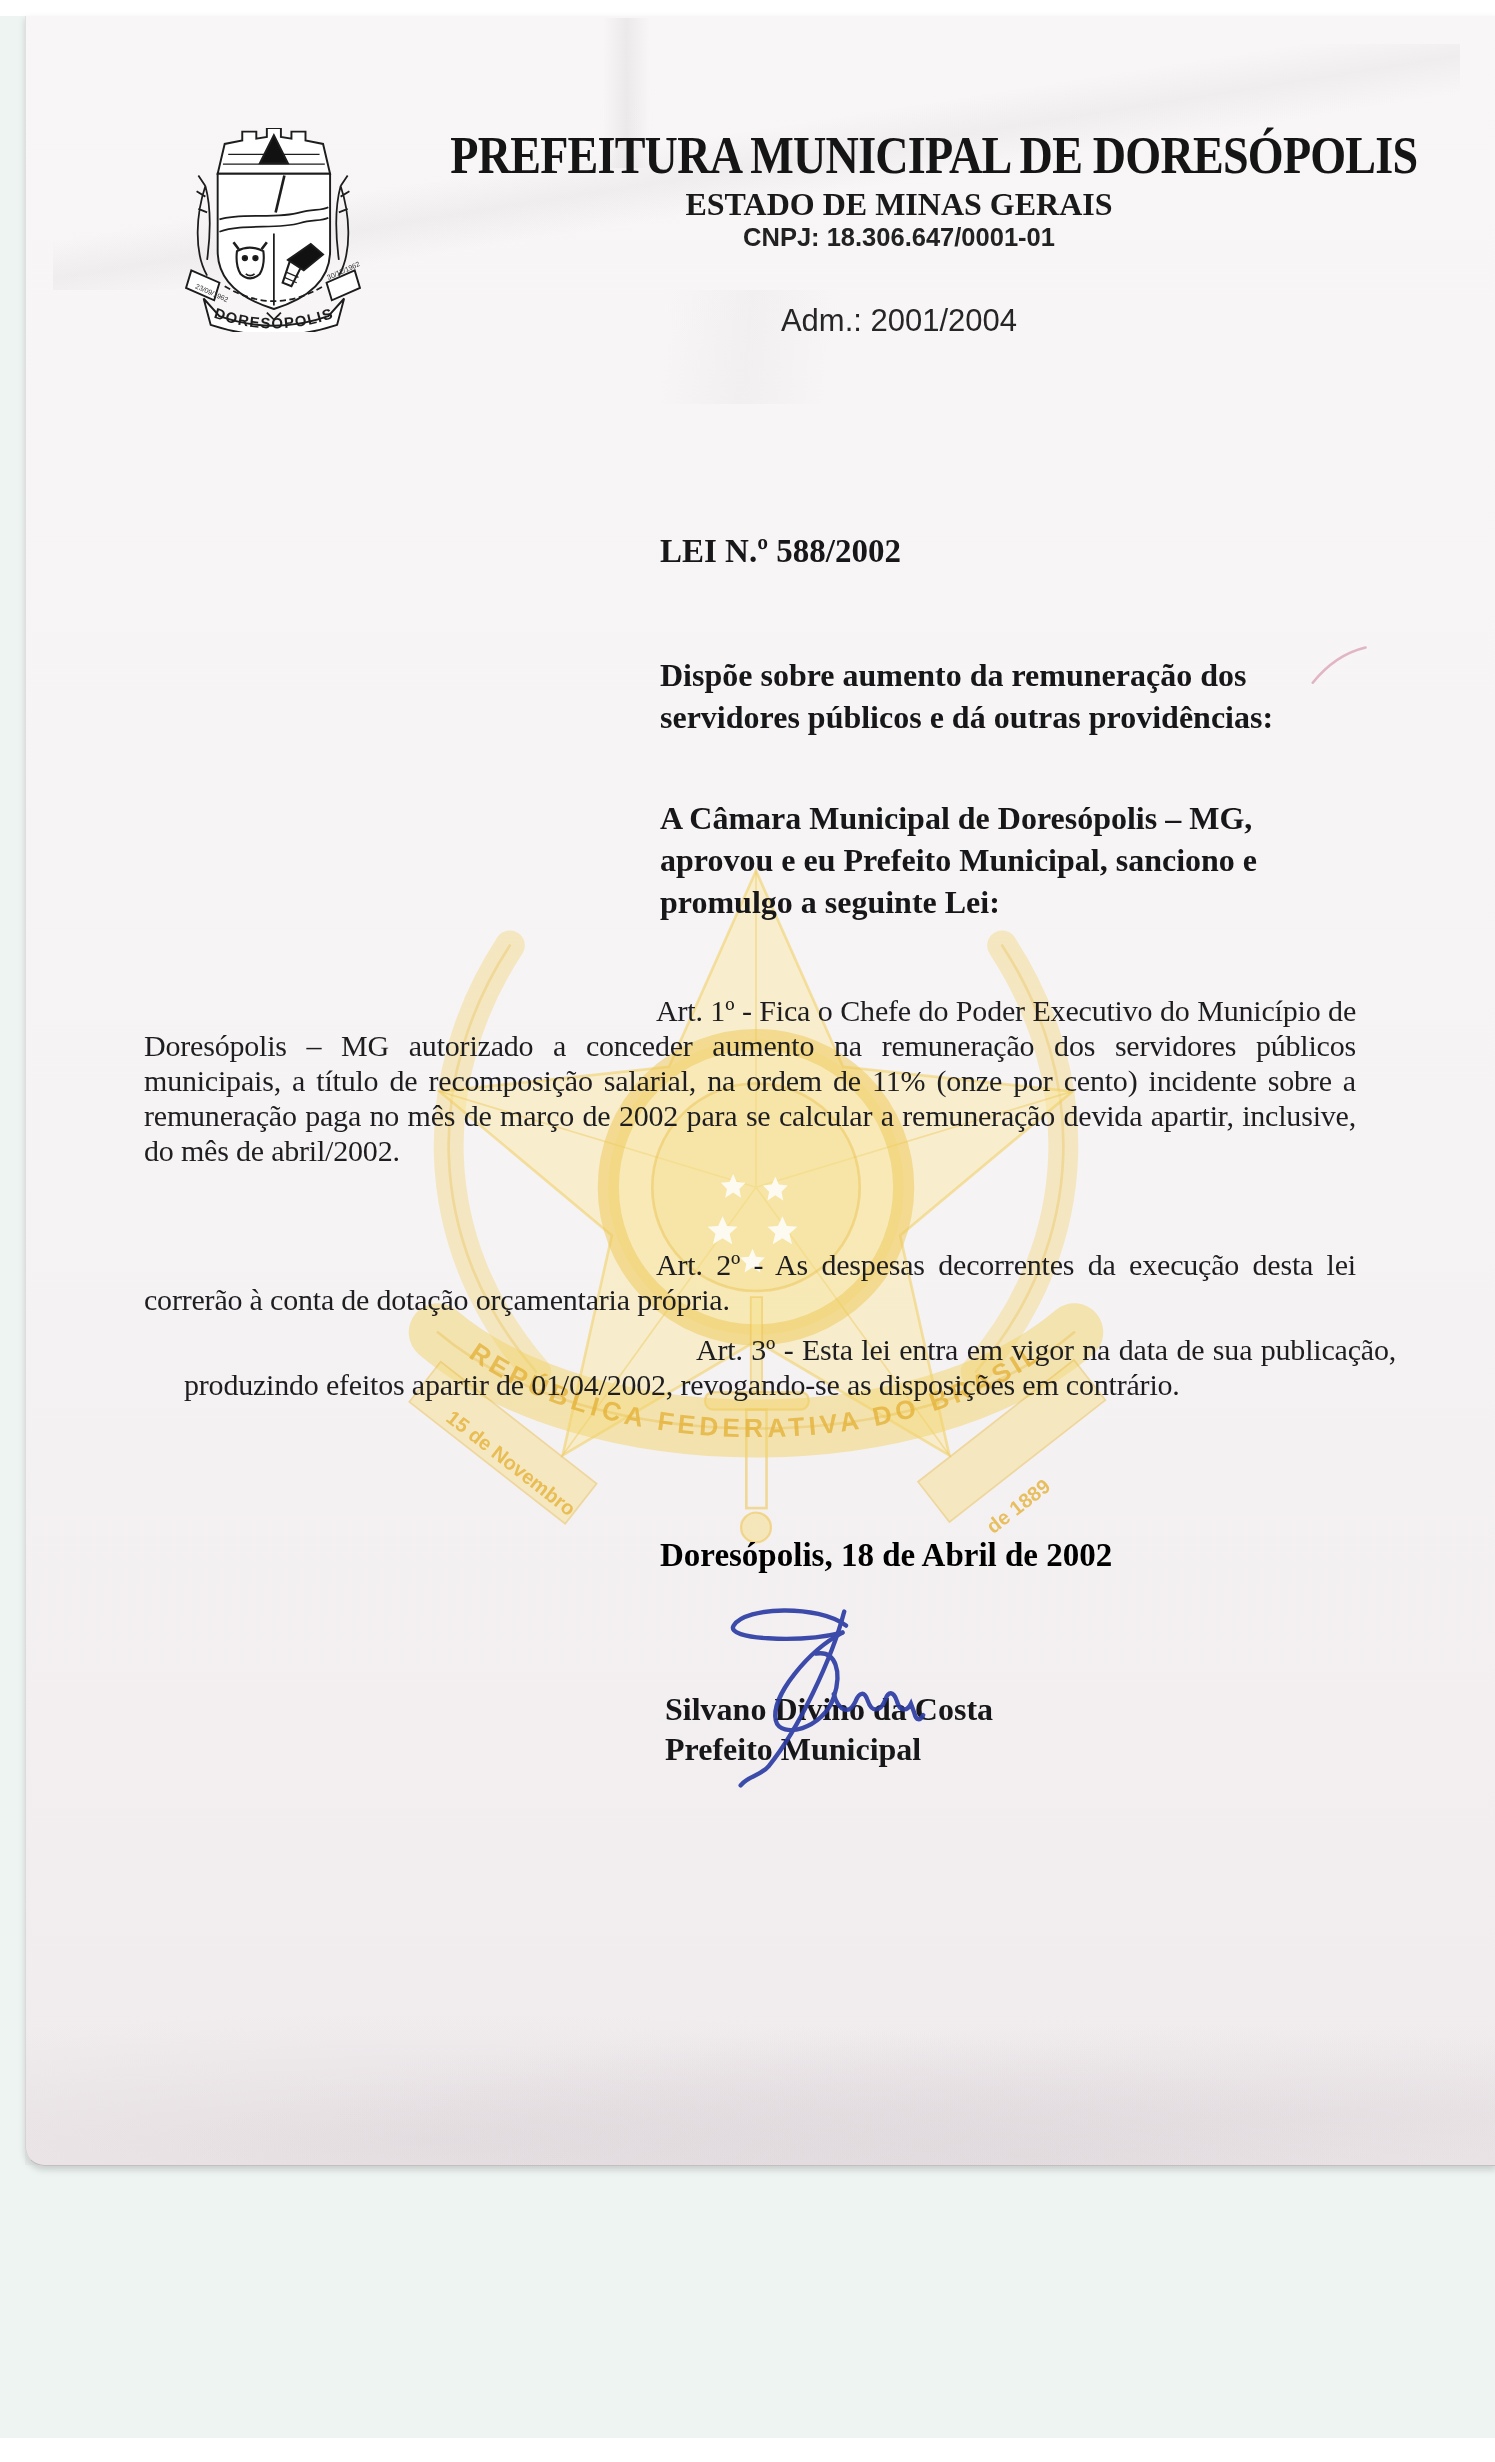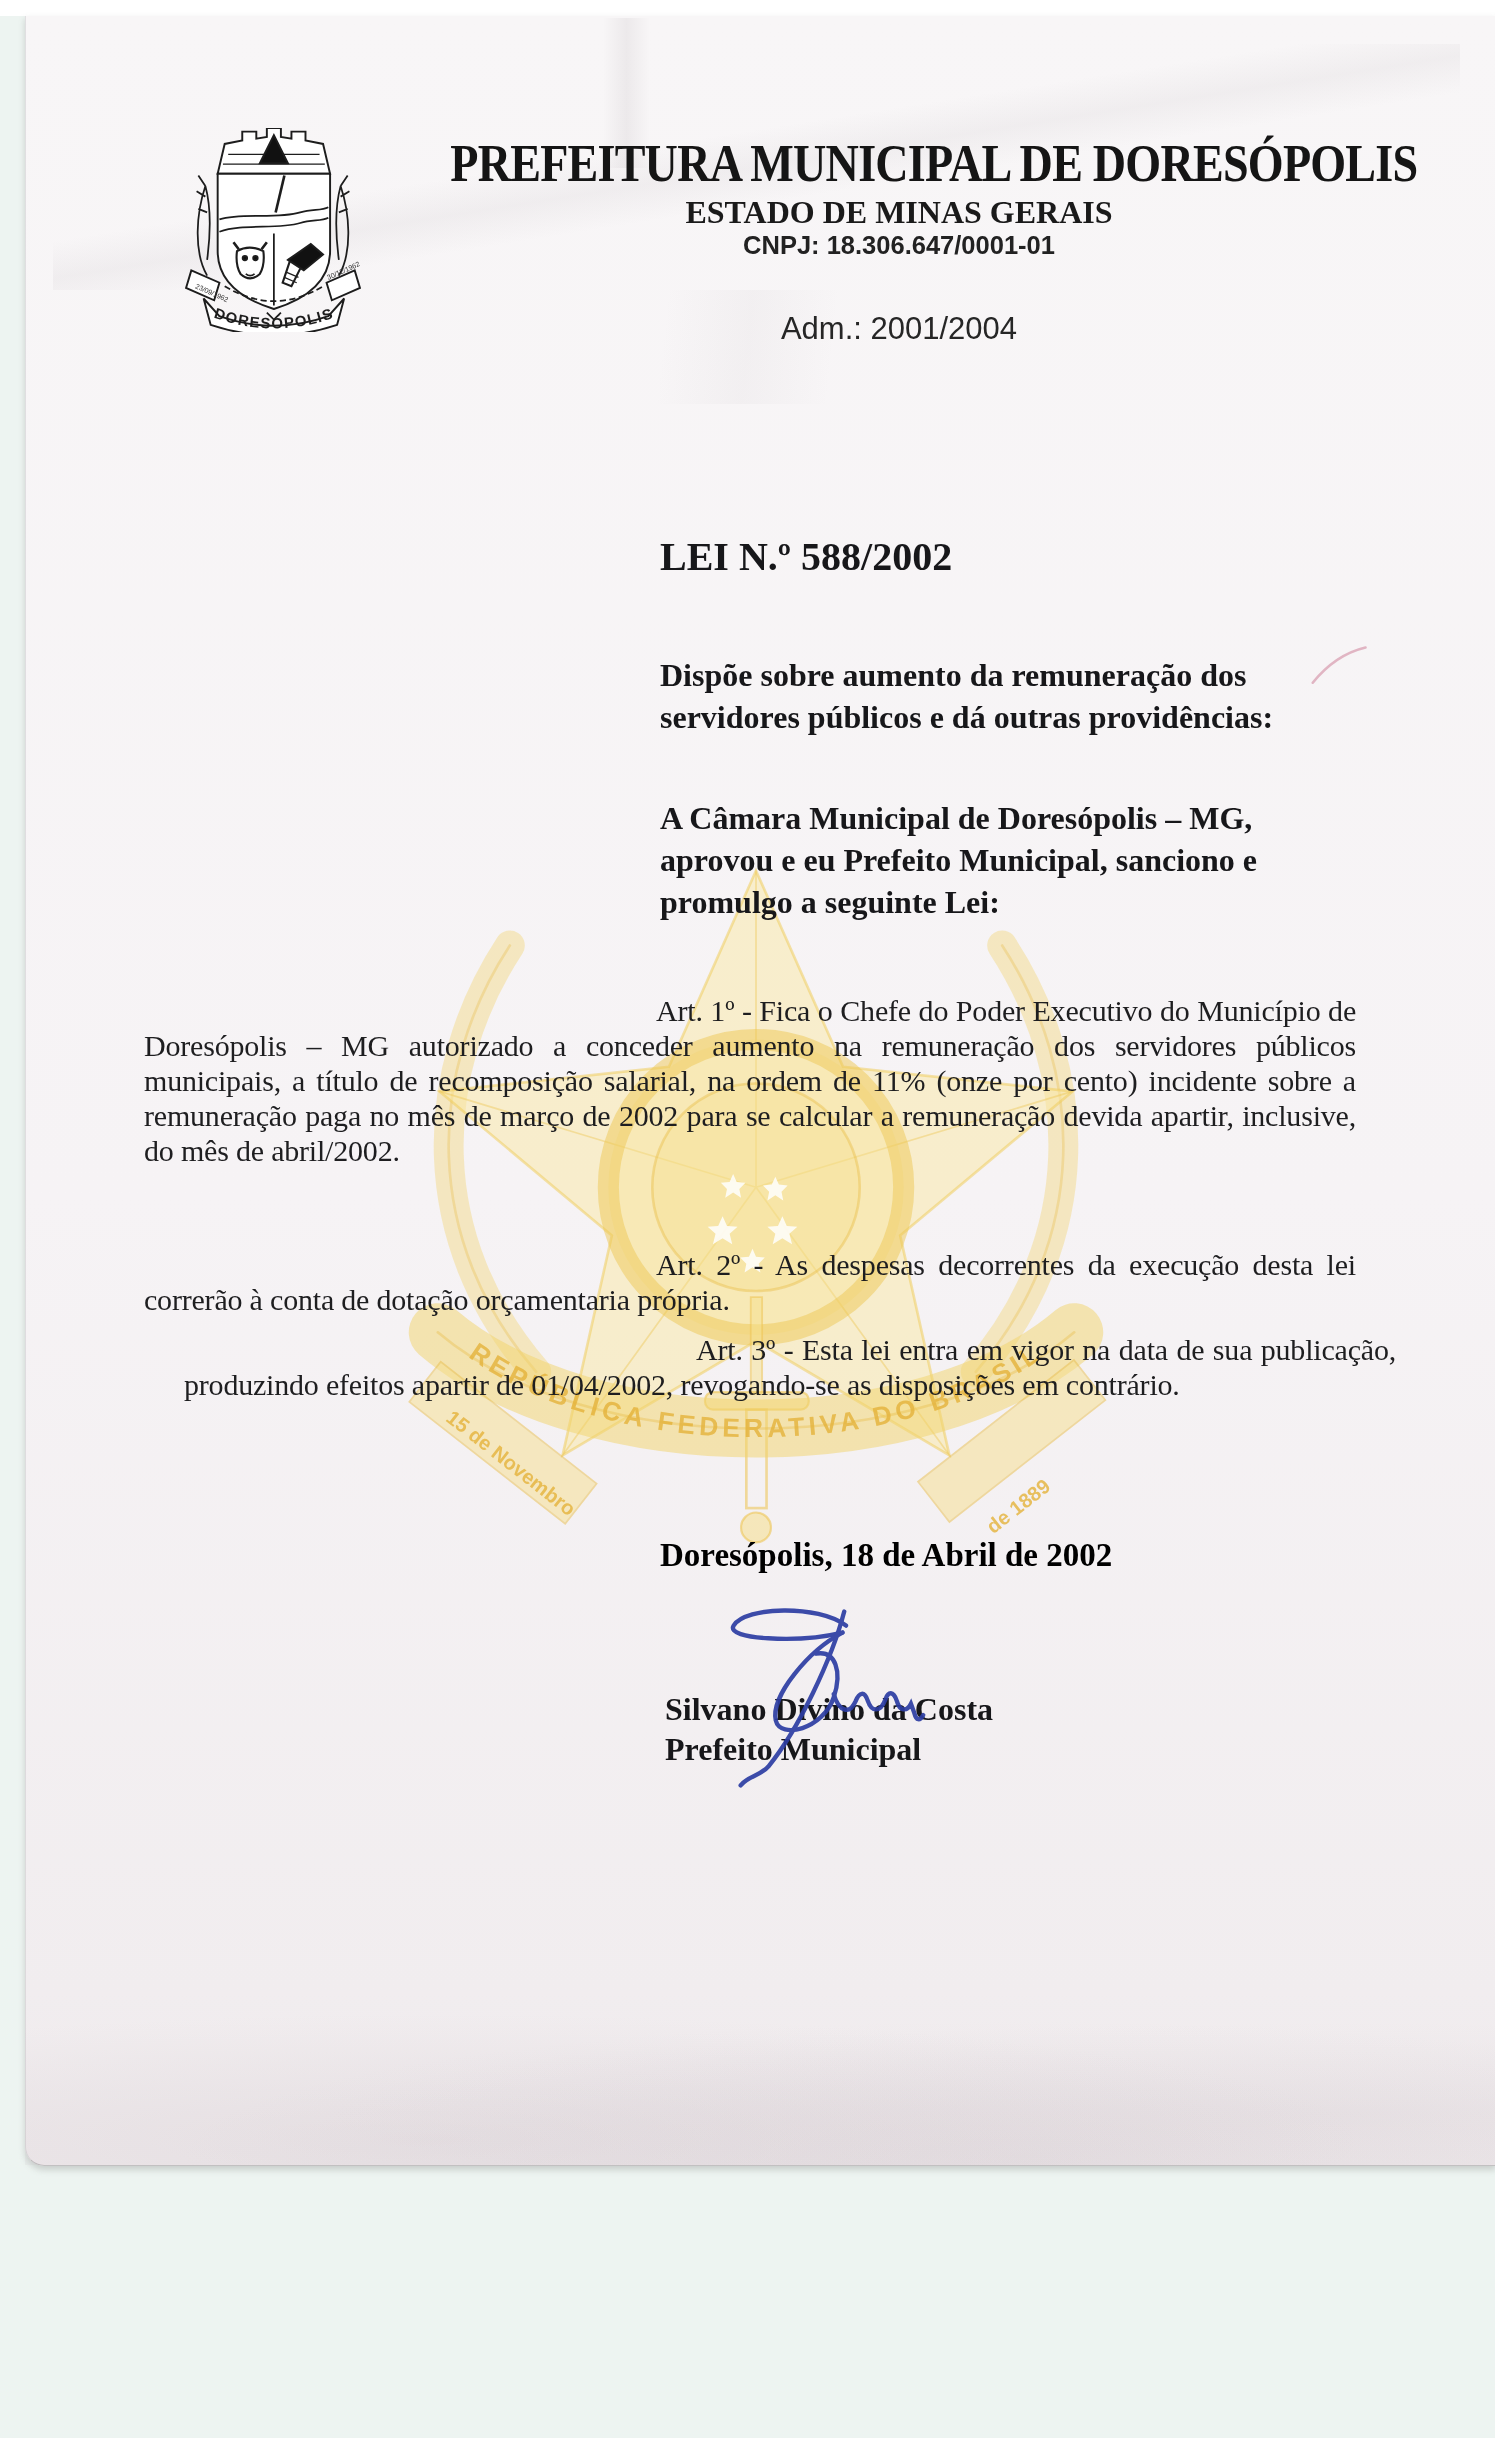--- a/index.html
+++ b/index.html
@@ -10,28 +10,28 @@
   
   #paper{position:absolute;left:24.6px;top:16px;width:1470px;height:2149px;
          background:linear-gradient(180deg,#f8f6f7 0%,#f6f3f5 55%,#f1edef 92%,#efeaec 100%);
          border-left:1.8px solid rgba(180,180,182,.35);
          border-bottom:0.9px solid rgba(150,148,150,.55);
          border-bottom-left-radius:19.3px;
          box-shadow:0 3.5px 6.2px rgba(110,115,112,.28);}
   .crease{position:absolute;pointer-events:none;}
   
   .abs{position:absolute;color:#1c1c1c;}
-  .center-col{left:378px;width:1042px;text-align:center;margin-top:8px;}
+  .center-col{left:378px;width:1042px;text-align:center;}
   #doc-title{top:128px;font-weight:bold;font-size:53px;line-height:55px;color:#151515;white-space:nowrap;}
   #doc-title .squeeze{display:inline-block;transform:scaleX(.87);transform-origin:center;letter-spacing:-0.9px;}
   #state-line{top:186px;font-weight:bold;font-size:32px;color:#1a1a1a;}
   #cnpj-line{top:223px;font-weight:bold;font-size:25.5px;font-family:"Liberation Sans",sans-serif;color:#222;}
   #address-line{top:262px;font-weight:bold;font-size:31px;font-family:"Liberation Sans",sans-serif;color:#262626;white-space:nowrap;}
   #adm-line{top:303px;font-weight:normal;font-size:31px;font-family:"Liberation Sans",sans-serif;color:#262626;}
-  #law-number{left:660px;top:533px;font-weight:bold;font-size:40px;color:#17171a;}
+  #law-number{left:660px;top:533px;font-weight:bold;font-size:33px;color:#17171a;}
   #law-ementa{left:660px;top:654px;width:721px;font-weight:bold;font-size:32px;line-height:42px;
               white-space:pre-line;color:#17171a;}
   #law-preamble{left:660px;top:797px;width:721px;font-weight:bold;font-size:32px;line-height:42px;
               white-space:pre-line;color:#17171a;}
   .article{left:144px;width:1212px;font-size:30px;line-height:35px;letter-spacing:-0.2px;
            text-align:justify;text-indent:512px;color:#1e1e20;}
   #article-1{top:963px;}
   #article-2{top:1222px;margin-top:25px;}
   #article-3{top:1302px;margin-left:40px;}
   #date-line{left:660px;top:1529px;font-weight:bold;font-size:33px;color:#000000;margin-top:8px;}

